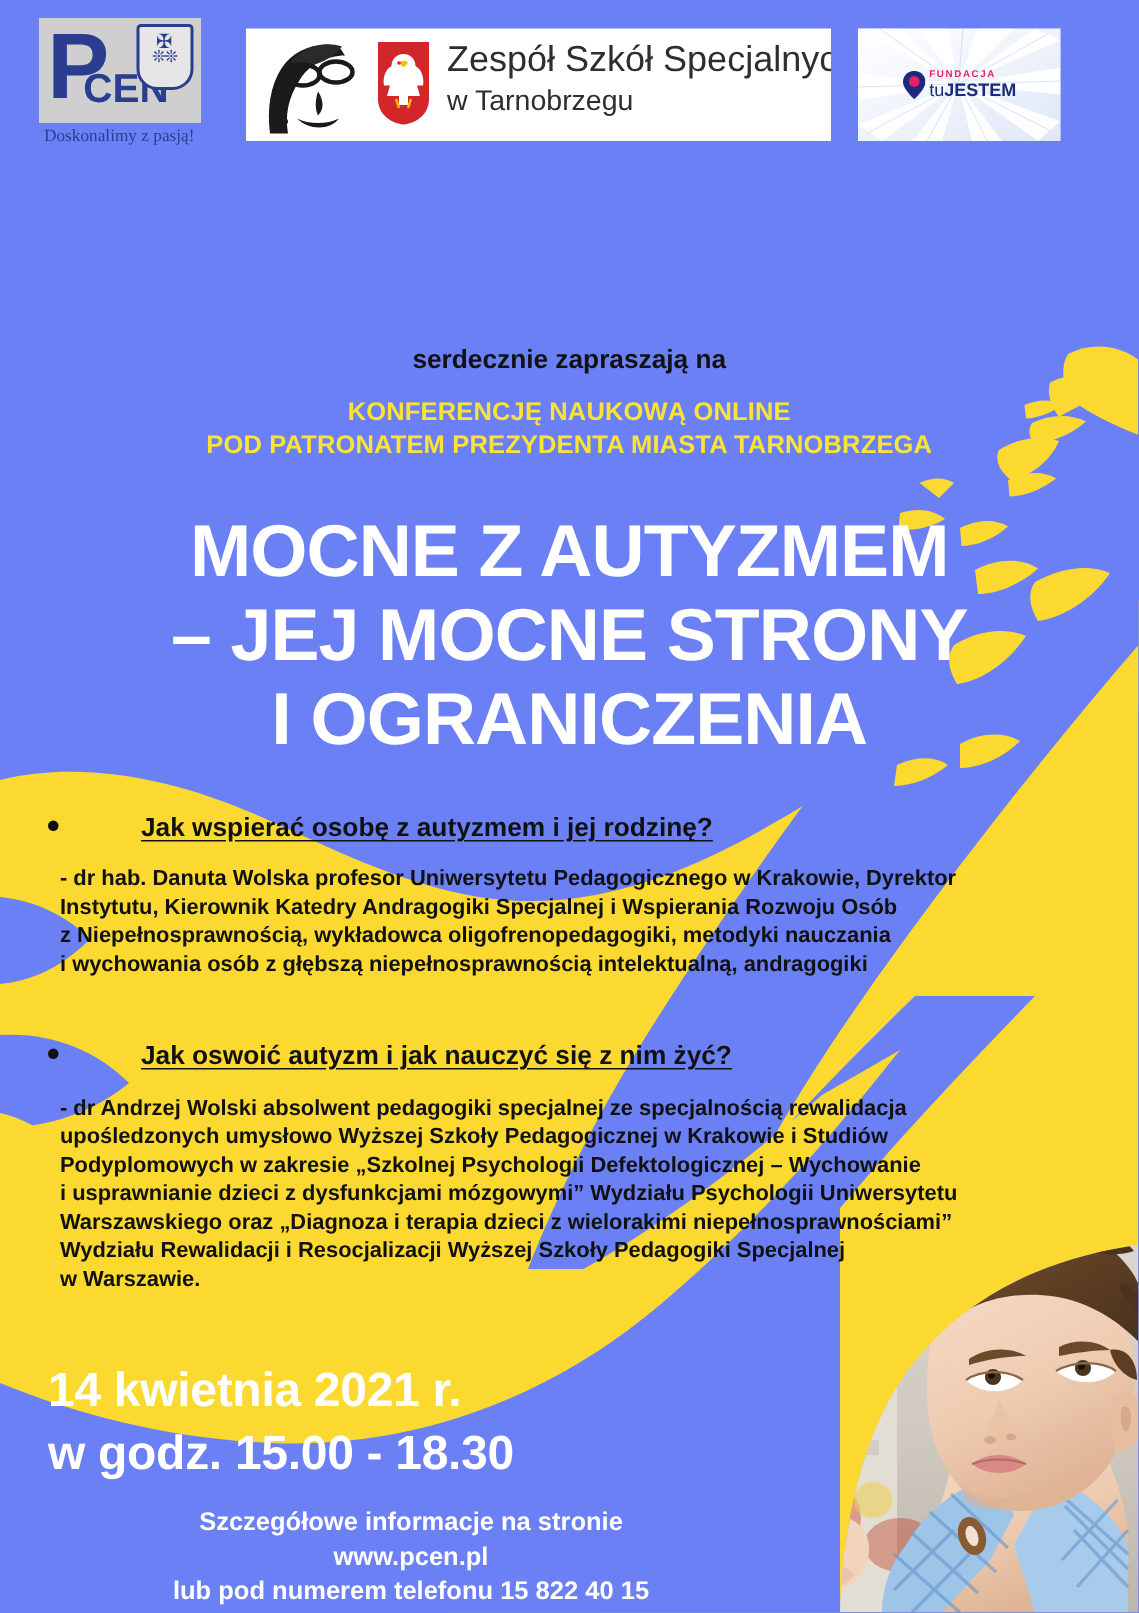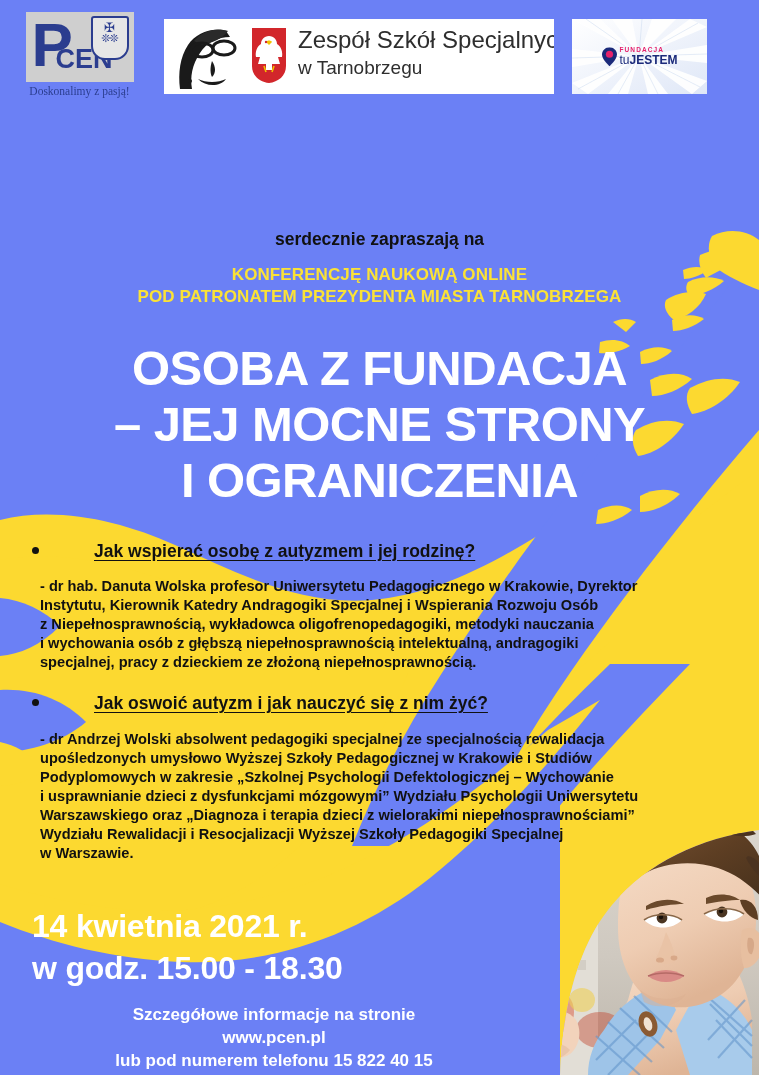--- a/index.html
+++ b/index.html
@@ -445,34 +445,33 @@
 
 
   <div class="tblock" id="invite-line">serdecznie zapraszają na</div>
 
   <div class="tblock" id="conf-lines">
     <div>KONFERENCJĘ NAUKOWĄ ONLINE</div>
     <div>POD PATRONATEM PREZYDENTA MIASTA TARNOBRZEGA</div>
   </div>
 
   <div class="tblock" id="main-title">
-    <div>OSOBA Z FUNDACJA</div>
+    <div>MOCNE Z AUTYZMEM</div>
     <div>– JEJ MOCNE STRONY</div>
     <div>I OGRANICZENIA</div>
   </div>
 
   <div class="bullet-head" id="bullet1">
     <span class="dot"></span><span class="utext">Jak wspierać osobę z autyzmem i jej rodzinę?</span>
   </div>
   <div class="para" id="para1">
     <span class="ln">-  dr hab. Danuta Wolska profesor Uniwersytetu Pedagogicznego w Krakowie, Dyrektor</span>
     <span class="ln">Instytutu, Kierownik Katedry Andragogiki Specjalnej i Wspierania Rozwoju Osób</span>
     <span class="ln">z Niepełnosprawnością, wykładowca oligofrenopedagogiki, metodyki nauczania</span>
     <span class="ln">i  wychowania  osób  z  głębszą  niepełnosprawnością  intelektualną,  andragogiki</span>
-    <span class="ln">specjalnej, pracy z dzieckiem ze złożoną niepełnosprawnością.</span>
   </div>
 
   <div class="bullet-head" id="bullet2">
     <span class="dot"></span><span class="utext">Jak oswoić autyzm i jak nauczyć się z nim żyć?</span>
   </div>
   <div class="para" id="para2">
     <span class="ln">-  dr Andrzej Wolski absolwent pedagogiki specjalnej ze specjalnością rewalidacja</span>
     <span class="ln">upośledzonych  umysłowo  Wyższej  Szkoły  Pedagogicznej  w  Krakowie  i  Studiów</span>
     <span class="ln">Podyplomowych w zakresie „Szkolnej Psychologii Defektologicznej – Wychowanie</span>
     <span class="ln">i usprawnianie dzieci z dysfunkcjami mózgowymi” Wydziału Psychologii Uniwersytetu</span>

